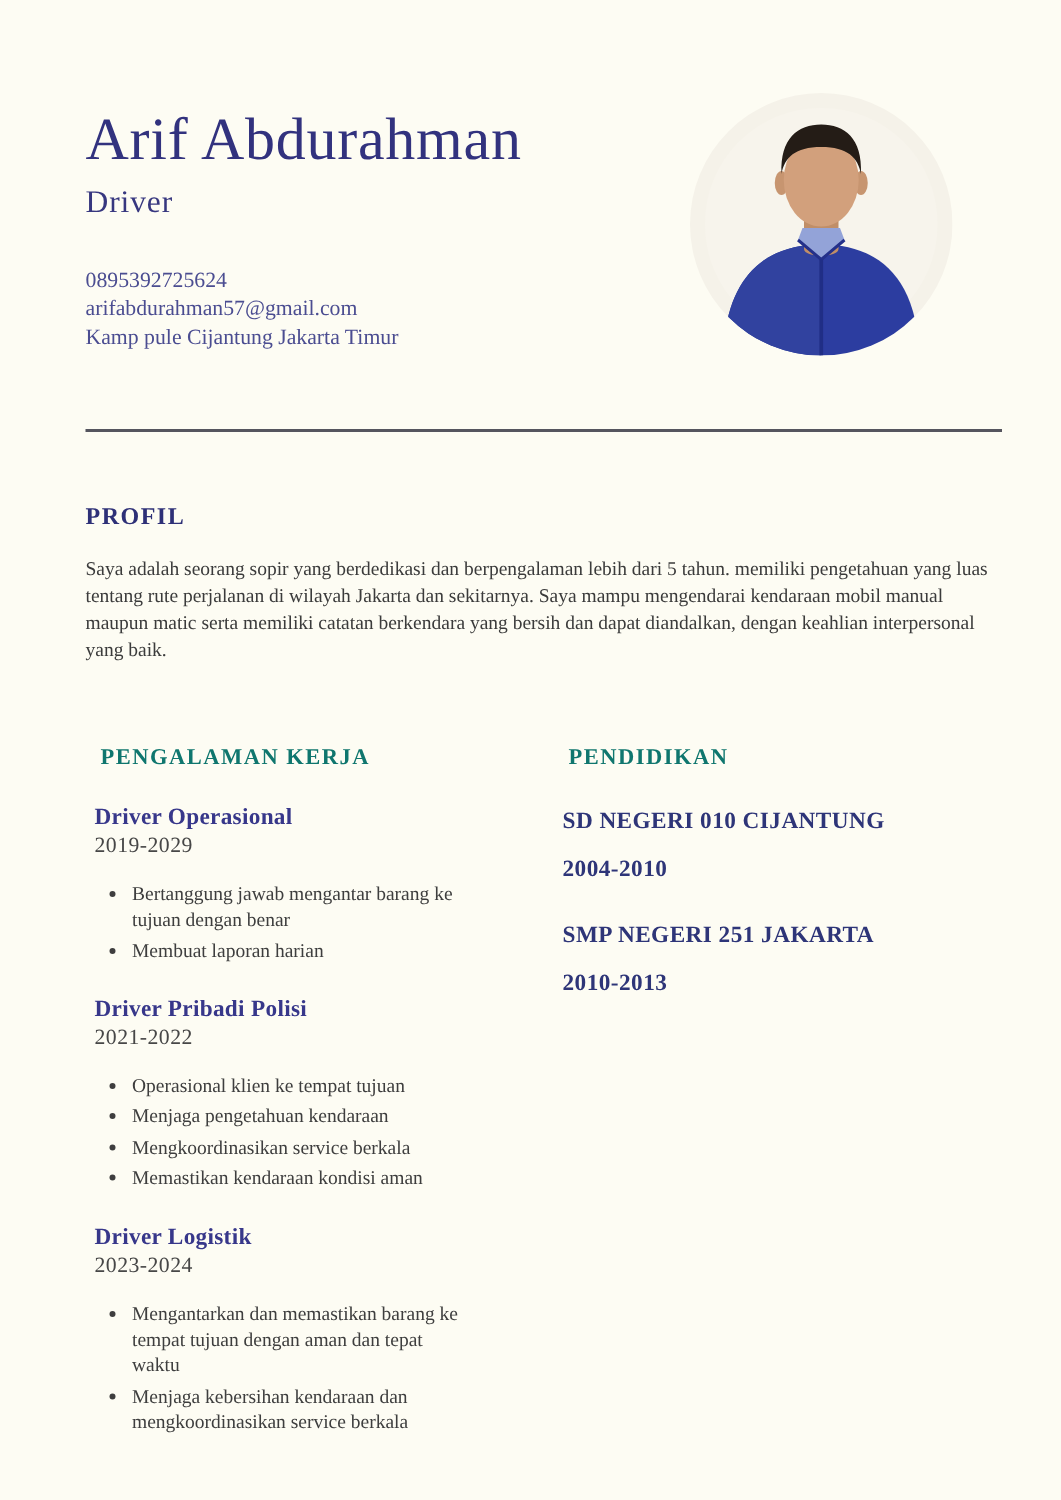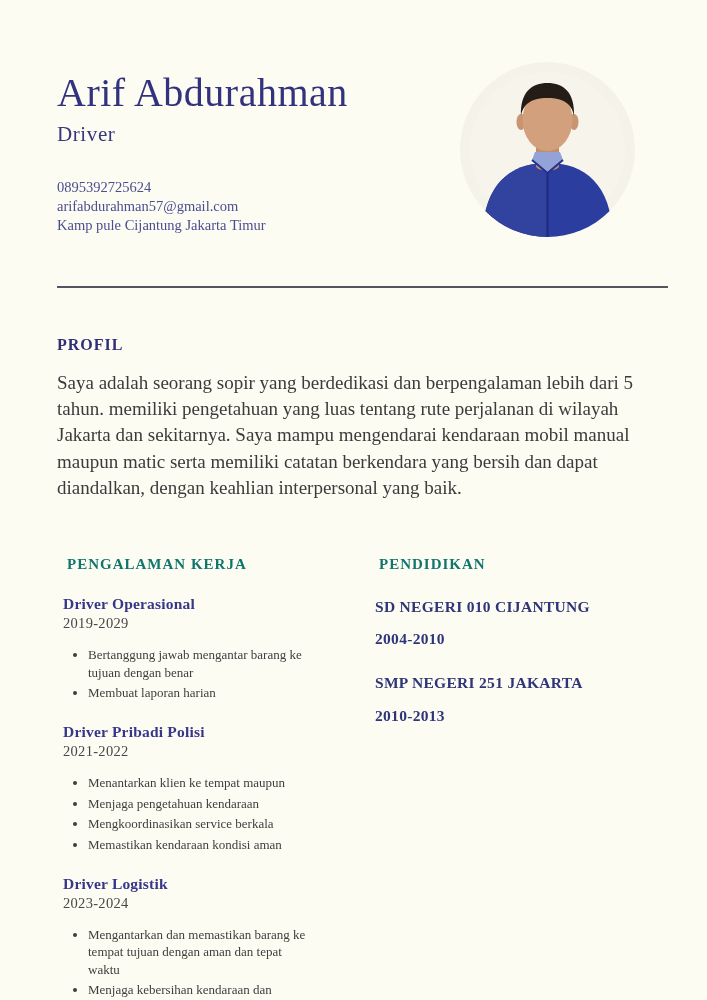--- a/index.html
+++ b/index.html
@@ -63,21 +63,21 @@
   
   .profil-heading {
     margin: 48px 0 0 0;
     font-size: 16px;
     font-weight: 700;
     letter-spacing: 1px;
     color: #2e3077;
   }
   .profil-text {
     margin: 16px 0 0 0;
-    font-size: 19px;
+    font-size: 13px;
     line-height: 1.38;
     color: #3b3b3b;
     max-width: 614px;
   }
   
   .columns { display: flex; margin-top: 51px; }
   .col-left  { flex: none; width: 318px; padding-left: 6px; }
   .col-right { flex: 1; }
   .section-heading {
     margin: 4px;
@@ -184,21 +184,21 @@
         <ul class="job-bullets">
           <li>Bertanggung jawab mengantar barang ke tujuan dengan benar</li>
           <li>Membuat laporan harian</li>
         </ul>
       </article>
 
       <article class="job">
         <h4 class="job-title">Driver Pribadi Polisi</h4>
         <div class="job-period">2021-2022</div>
         <ul class="job-bullets">
-          <li>Menantarkan klien ke tempat maupun</li>
+          <li>Operasional klien ke tempat tujuan</li>
           <li>Menjaga pengetahuan kendaraan</li>
           <li>Mengkoordinasikan service berkala</li>
           <li>Memastikan kendaraan kondisi aman</li>
         </ul>
       </article>
 
       <article class="job">
         <h4 class="job-title">Driver Logistik</h4>
         <div class="job-period">2023-2024</div>
         <ul class="job-bullets">

